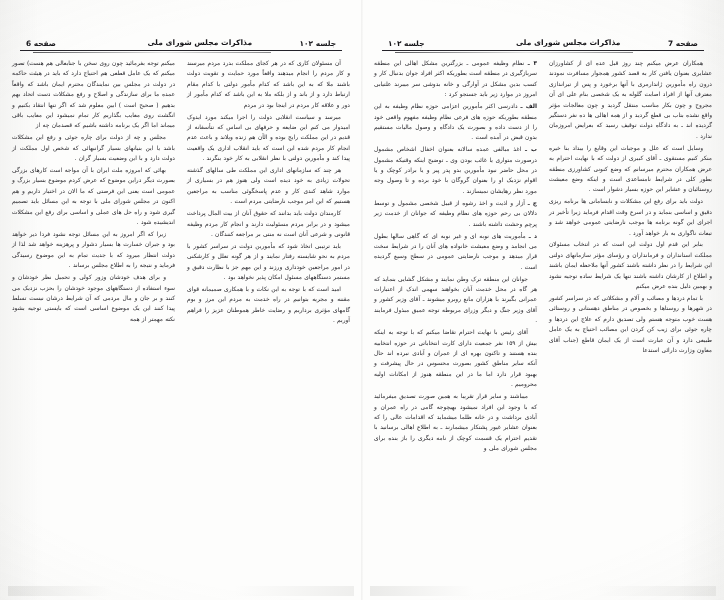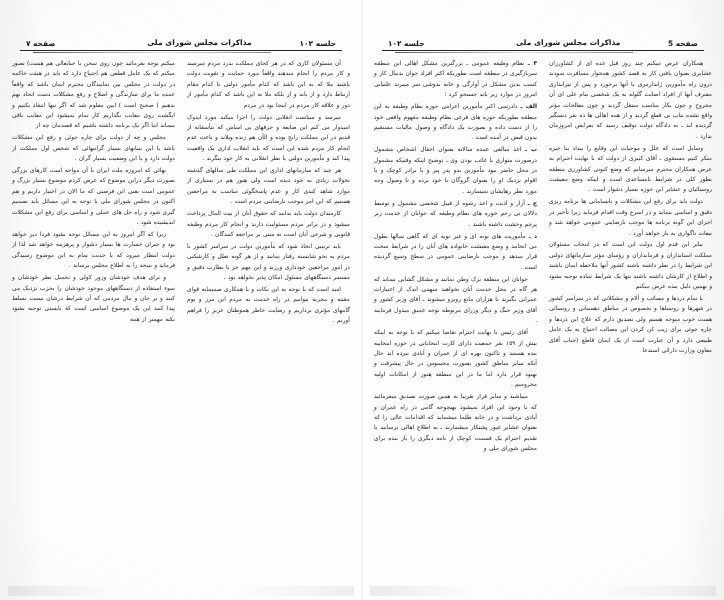--- a/index.html
+++ b/index.html
@@ -115,21 +115,21 @@
   }
 </style>
 </head>
 <body>
 
 <div id="spread">
 
   <div class="page page-right">
 
     <div class="running-head">
-      <span class="rh-side">صفحه 5</span>
+      <span class="rh-side">صفحه 7</span>
       <span class="rh-center">مذاکرات مجلس شورای ملی</span>
       <span class="rh-side">جلسه ۱۰۲</span>
     </div>
     <div class="rule"></div>
 
     <div class="columns">
 
       <div class="col c-b">
         <p class="par indent">
           <span>همکاران عرض میکنم چند روز قبل عده ای از کشاورزان عشایری بعنوان یافتن کار به قصد کشور همجوار مسافرت نمودند درون راه مأمورین ژاندارمری با آنها برخورد و پس از تیراندازی معترف آنها از افراد اصابت گلوله به یک شخصی بنام علی ای آن مجروح و چون بکار مناسب منتقل گردید و چون معالجات مؤثر واقع نشده بتاب بی قطع گردید و از همه اهالی ها ده نفر دستگیر گردیده اند ـ به دادگاه دولت توقیف رسید که بعرایض امروزمان ندارد .</span>
@@ -182,21 +182,21 @@
 
     </div>
     <div class="edge-smudge"></div>
   </div>
 
   <div class="page page-left">
 
     <div class="running-head">
       <span class="rh-side">جلسه ۱۰۲</span>
       <span class="rh-center">مذاکرات مجلس شورای ملی</span>
-      <span class="rh-side">صفحه ۷</span>
+      <span class="rh-side">صفحه 6</span>
     </div>
     <div class="rule"></div>
 
     <div class="columns">
 
       <div class="col c-a">
         <p class="par indent">
           <span>آن مسئولان کاری که در هر کجای مملکت بدرد مردم میرسند و کار مردم را انجام میدهند واقعاً مورد حمایت و تقویت دولت باشند ملا که به این باشد که کدام مأمور دولتی با کدام مقام ارتباط دارد و از باند و از بلکه ملا به این باشد که کدام مأمور از دور و علاقه کار مردم در اینجا بود در مردم</span>
         </p>
         <p class="par indent">

